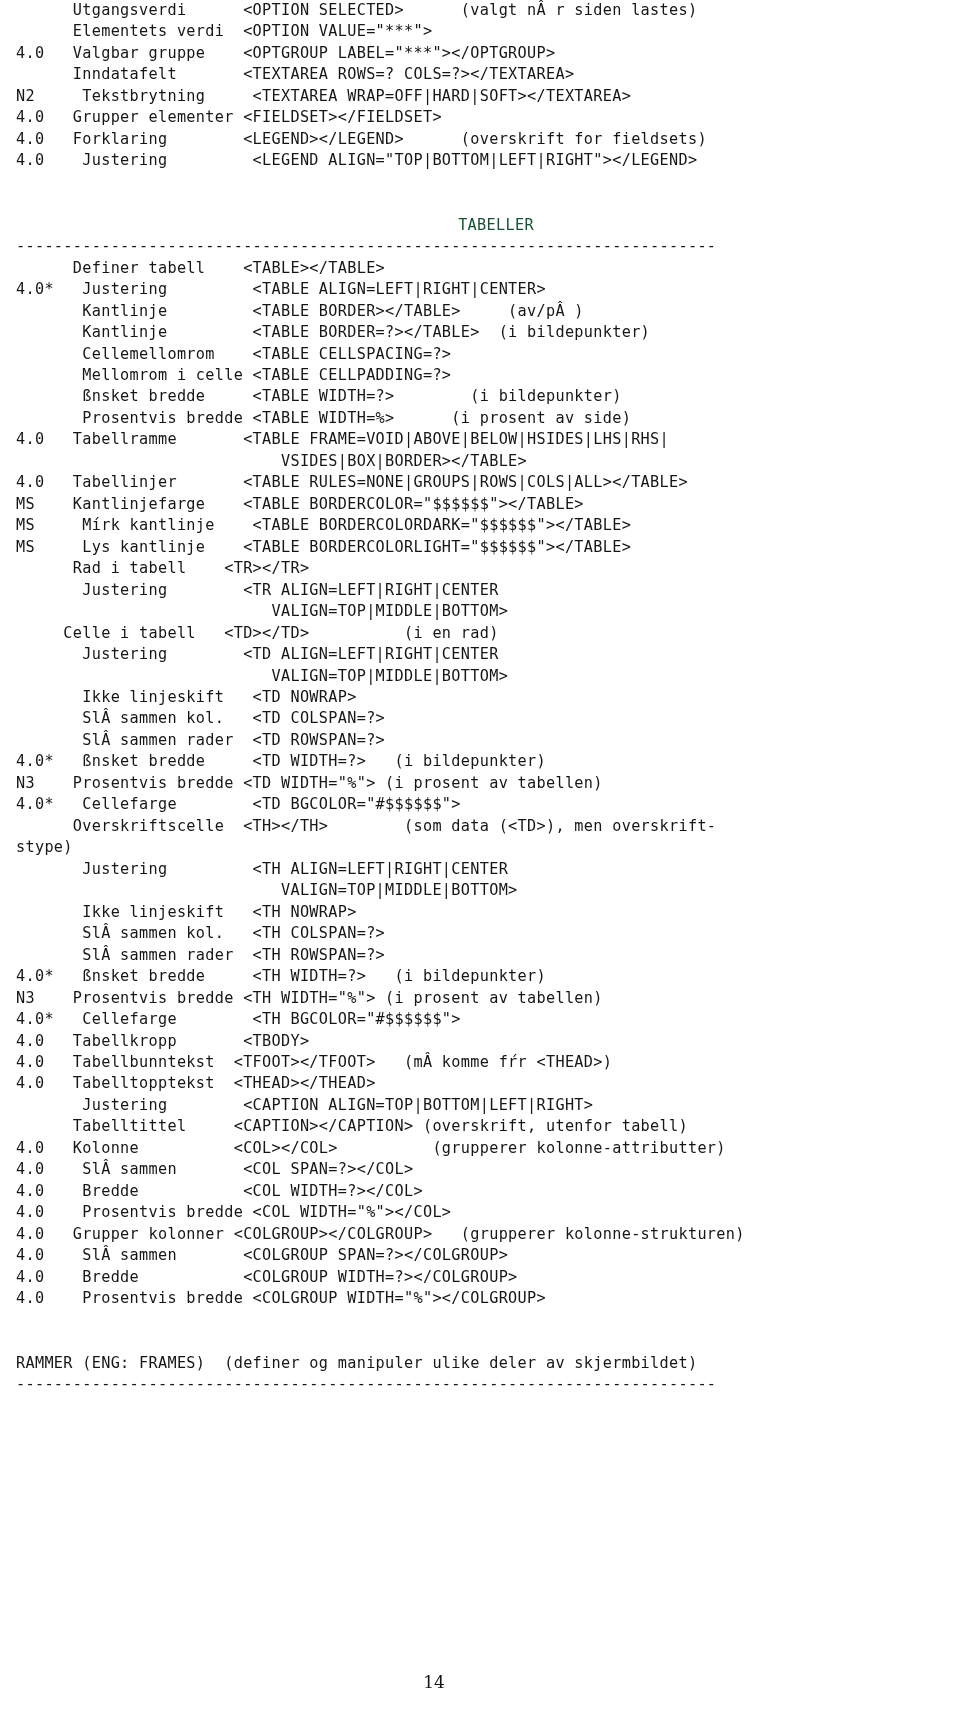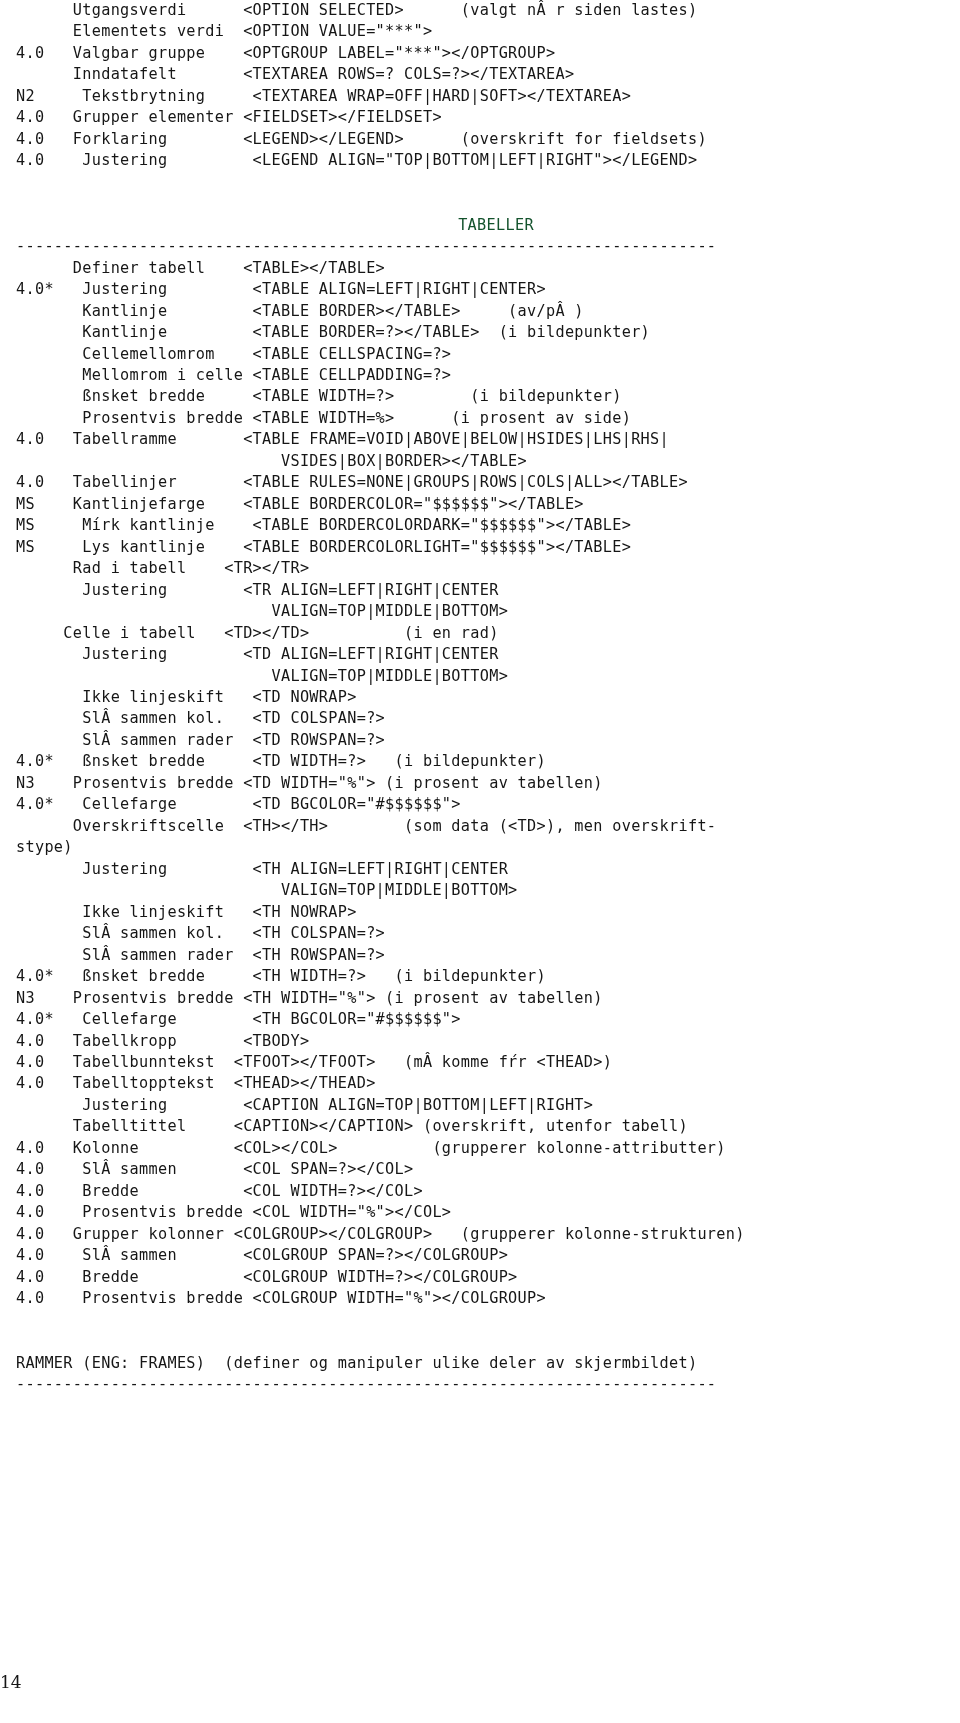--- a/index.html
+++ b/index.html
@@ -61,21 +61,21 @@
     white-space: pre;
     letter-spacing: 0.32px;
     color: #14532d;
     text-align: center;
   }
   #page-number {
     position: absolute;
     left: 0;
     top: 1672px;
     width: 868px;
-    text-align: left;
+    text-align: center;
     font-family: "DejaVu Serif", "Liberation Serif", serif;
     font-size: 17px;
     color: #151515;
   }
 </style>
 </head>
 <body>
 
 <div id="page">
 

